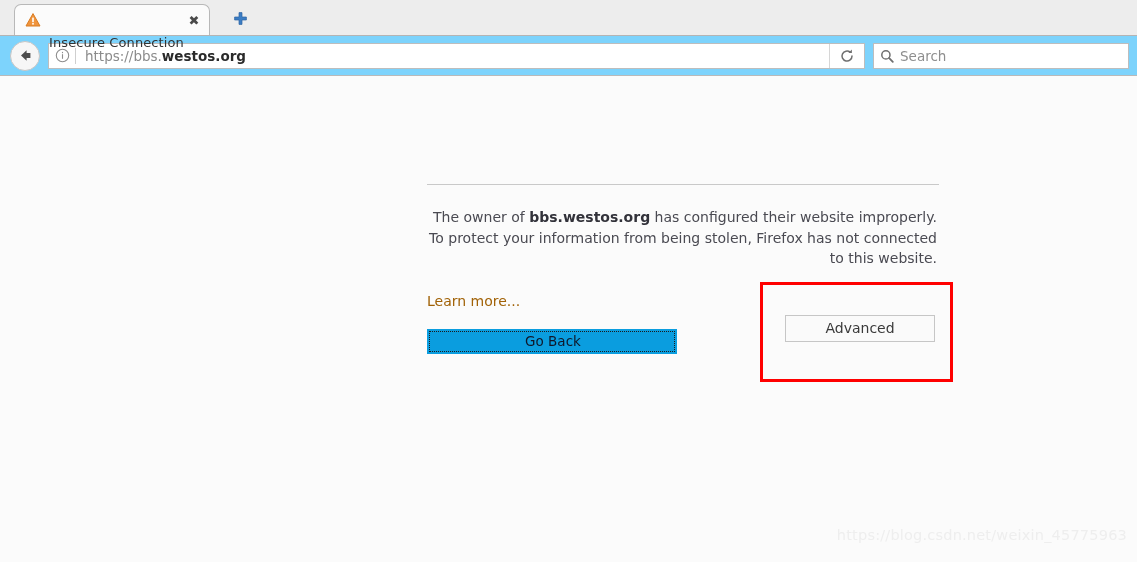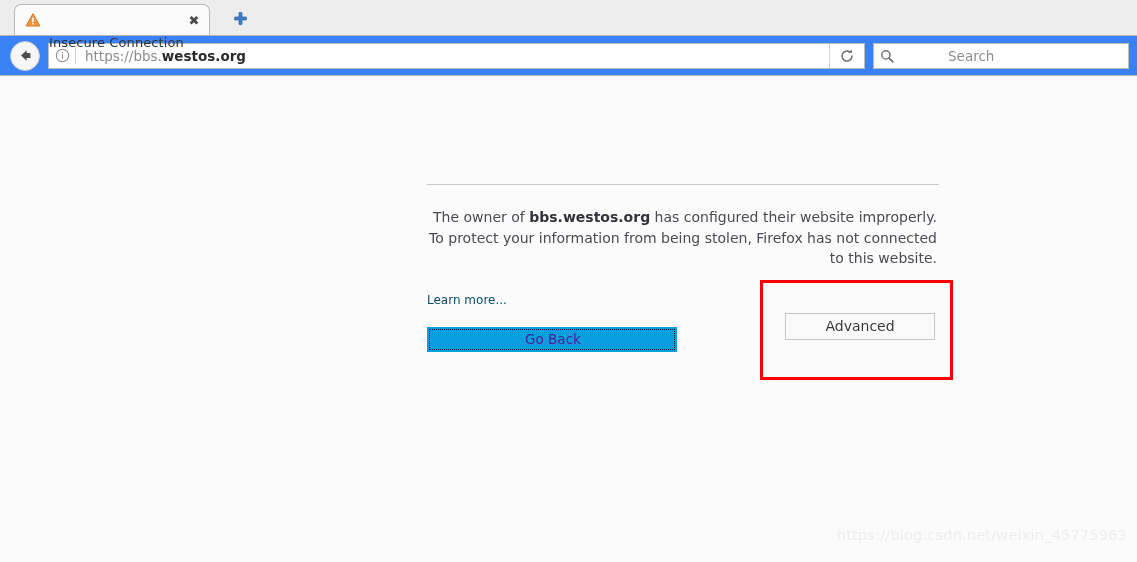--- a/index.html
+++ b/index.html
@@ -77,21 +77,21 @@
     top: 8px;
     width: 24px;
     height: 22px;
     display: flex;
     align-items: center;
     justify-content: center;
   }
 
   .navbar {
     height: 40px;
-    background: #3b82f6;
+    background: #7dd3fc;
     border-bottom: 1px solid #b9b9b9;
     display: flex;
     align-items: center;
     padding: 0 6px;
     box-sizing: border-box;
   }
   .backbtn {
     width: 28px;
     height: 28px;
     border-radius: 50%;
@@ -149,21 +149,20 @@
   .searchbar {
     flex: 0 0 256px;
     height: 26px;
     margin-left: 8px;
     margin-right: 2px;
     background: #ffffff;
     border: 1px solid #bdbdbd;
     display: flex;
     align-items: center;
     box-sizing: border-box;
-    gap: 48px;
   }
   .search-icon-wrap {
     width: 26px;
     flex: 0 0 26px;
     display: flex;
     align-items: center;
     justify-content: center;
   }
   .search-placeholder {
     font-size: 13.5px;
@@ -218,40 +217,40 @@
     width: 510px;
     text-align: right;
   }
   .err-text b {
     font-weight: 700;
     color: #32323a;
   }
   .err-link {
     display: inline-block;
     margin-top: 10px;
-    font-size: 12px;
-    color: #0c4a6e;
+    font-size: 14px;
+    color: #a16207;
     text-decoration: none;
   }
   .err-buttons {
     position: relative;
     margin-top: 19px;
     height: 46px;
   }
   .btn-goback {
     position: absolute;
     left: 0;
     top: 0;
     width: 250px;
     height: 25px;
     background: #0a9ddf;
     border: none;
     outline: 1px dotted #1b1b1b;
     outline-offset: -3px;
-    color: #4c1d95;
+    color: #0f172a;
     font-size: 13.5px;
     font-family: "DejaVu Sans", sans-serif;
     cursor: pointer;
     display: flex;
     align-items: center;
     justify-content: center;
     padding-left: 8px;
   }
   .adv-box {
     position: absolute;

